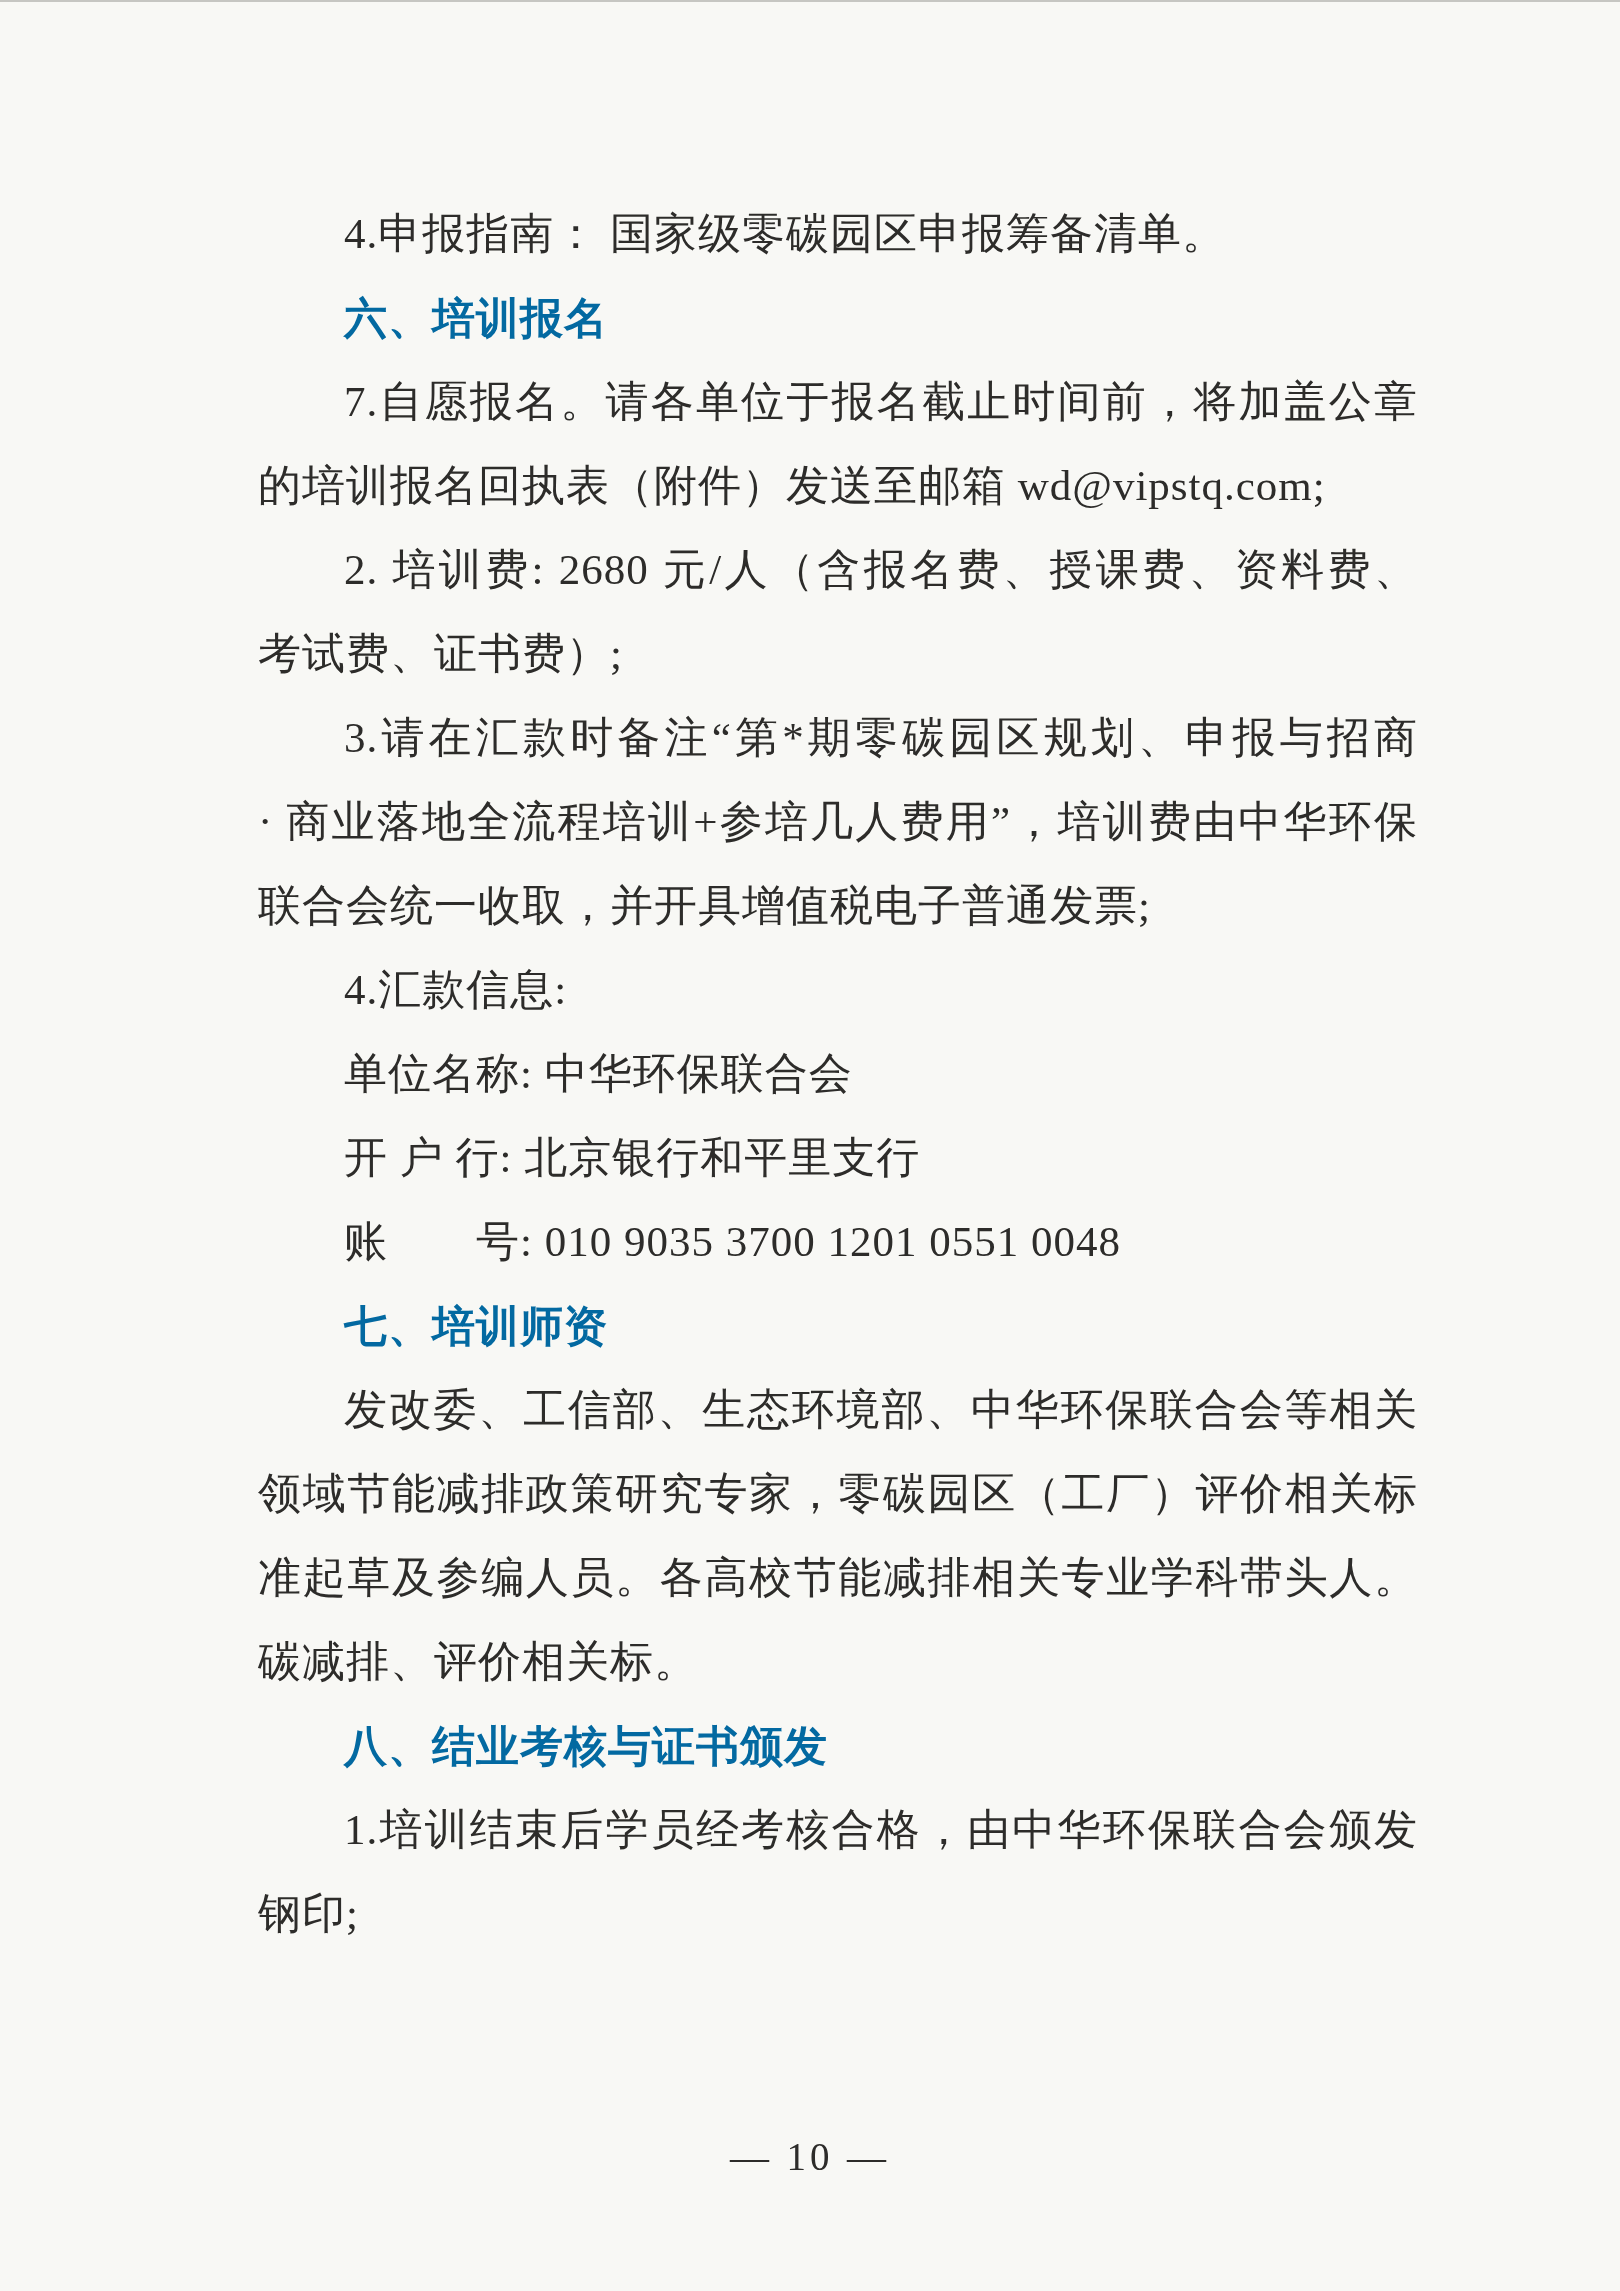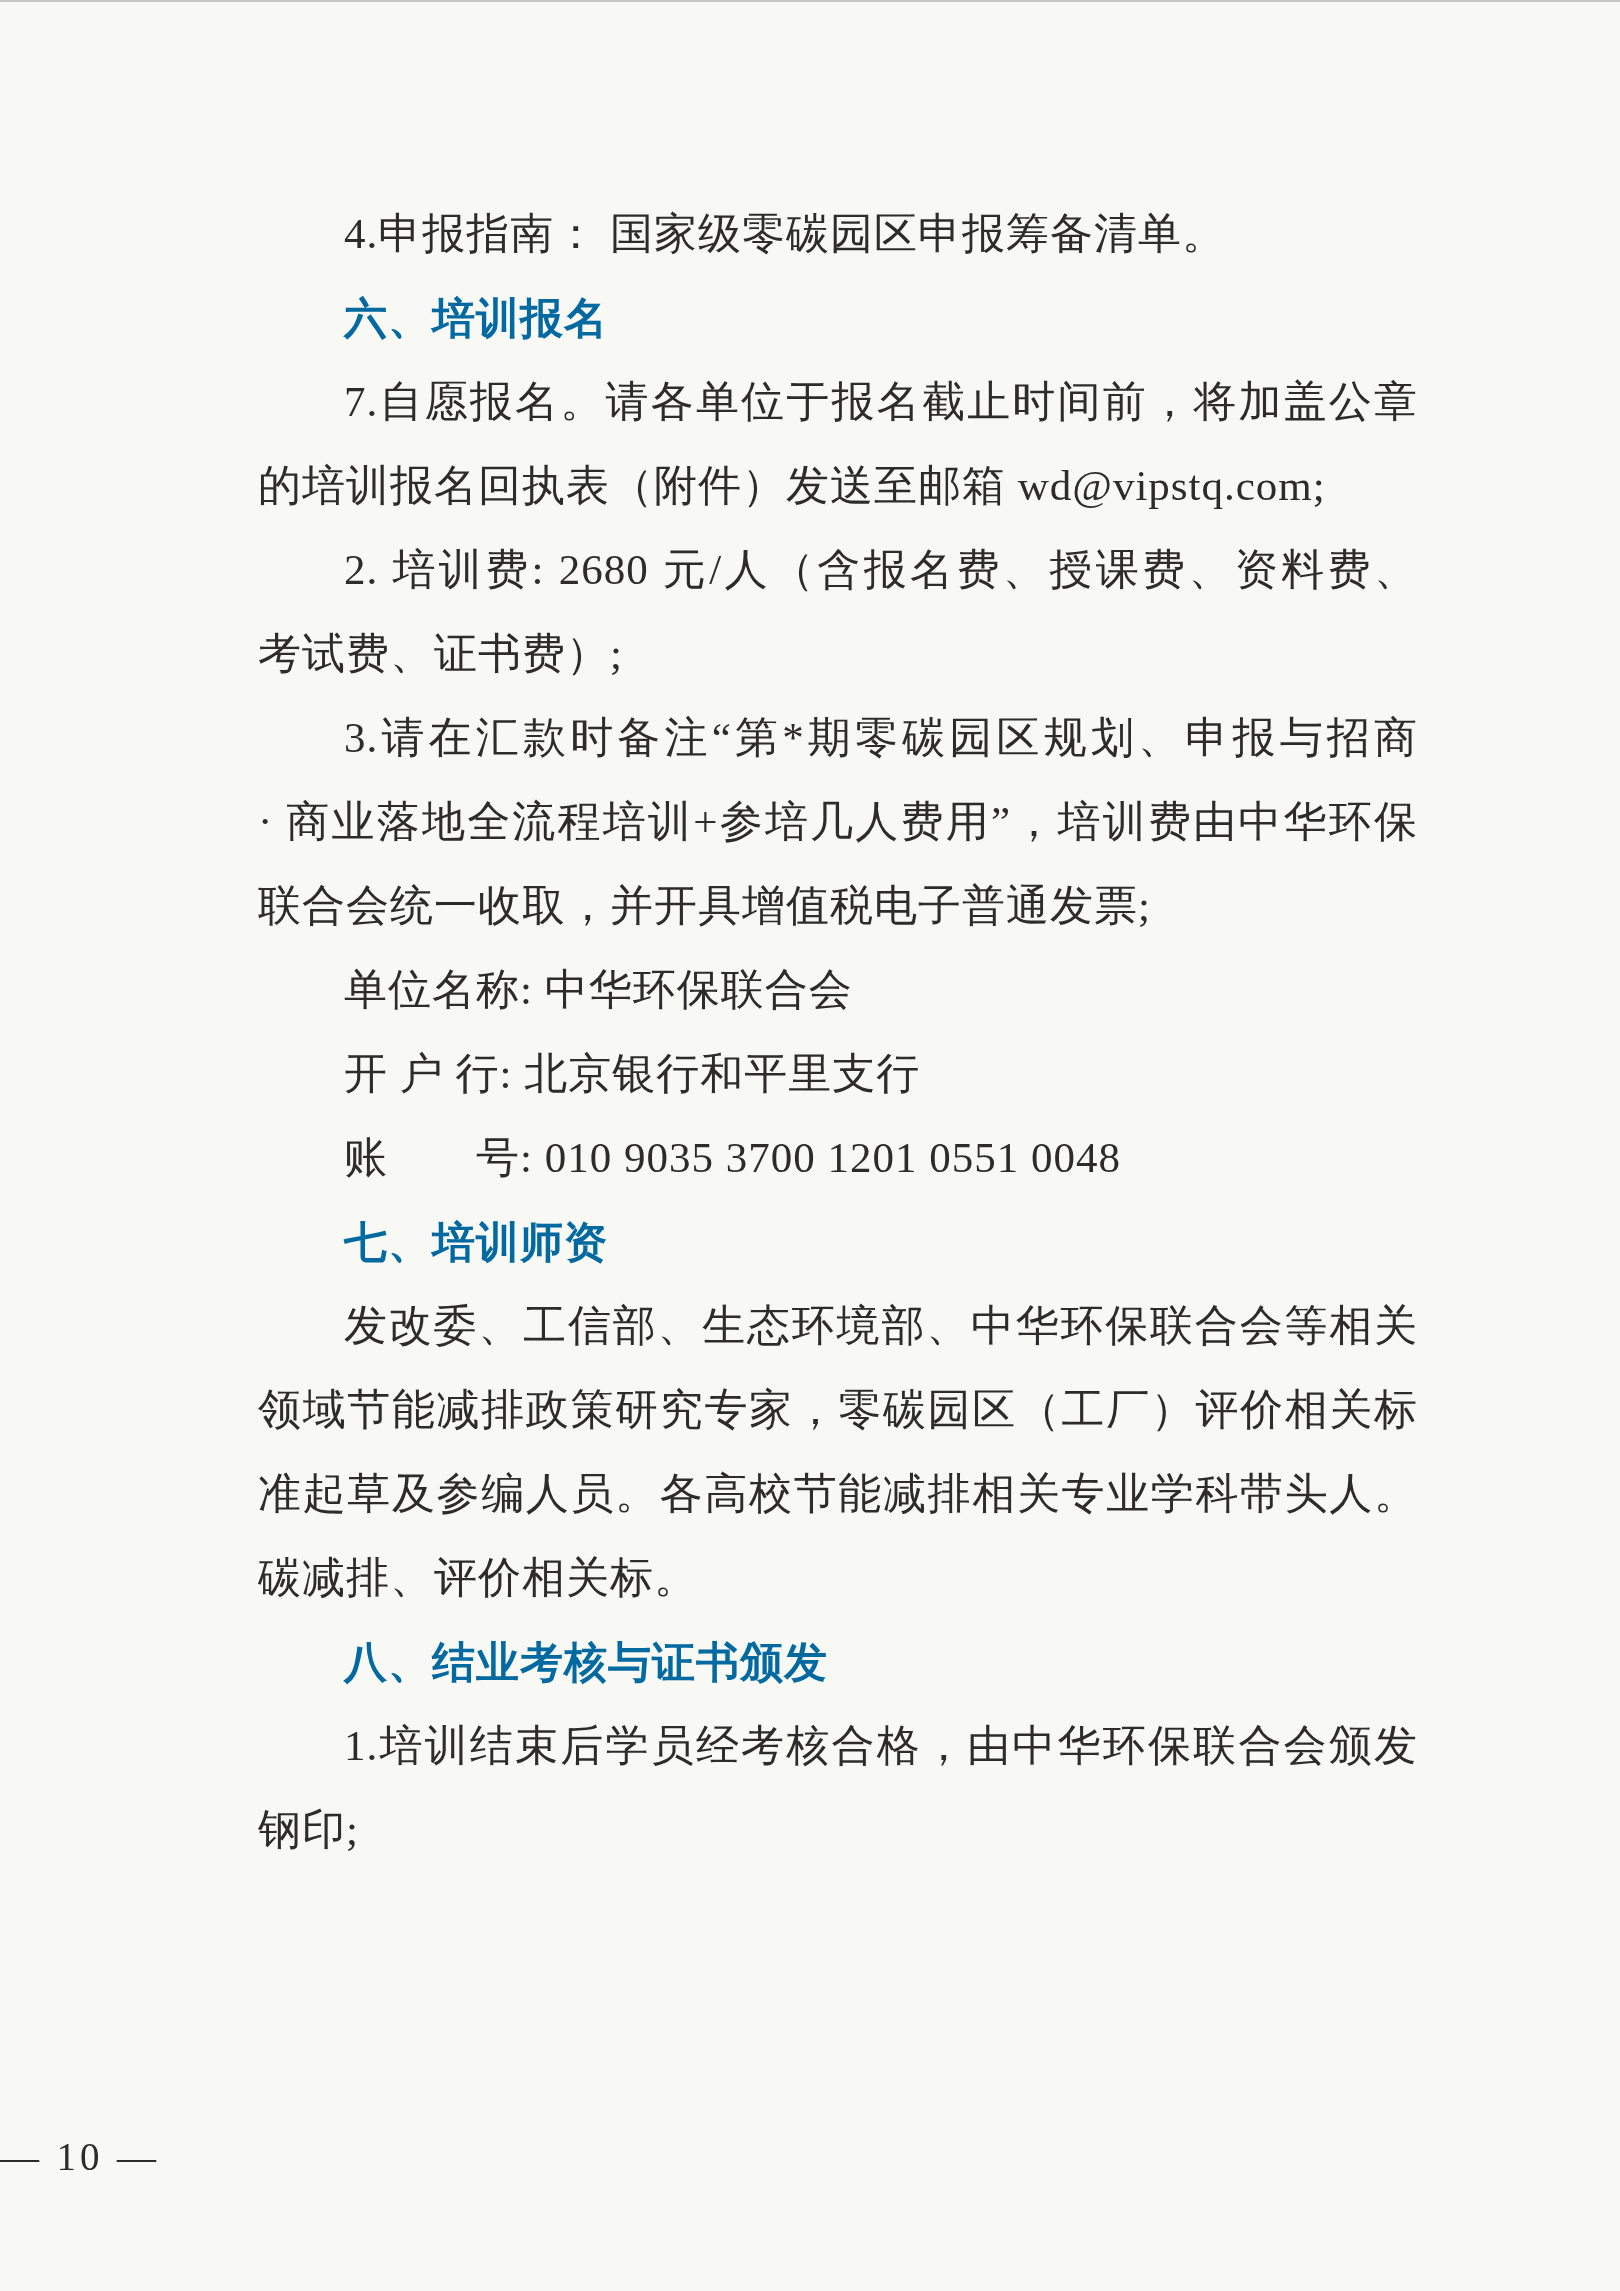--- a/index.html
+++ b/index.html
@@ -43,40 +43,42 @@
     font-weight: 700;
     color: #0369a1;
   }
   .page-number {
     position: absolute;
     top: 2125px;
     left: 0;
     width: 100%;
     height: 63px;
     line-height: 63px;
+    text-align: center;
     font-size: 39px;
     letter-spacing: 3.9px;
     color: #2d2c2a;
   }
 </style>
 </head>
 <body>
 
 <div class="page" style="background: rgb(248, 248, 245); color: rgb(45, 44, 42);">
   <div class="scan-edge"></div>
   <div class="content">
       <div class="line indent">4.申报指南： 国家级零碳园区申报筹备清单。</div>
       <div class="line heading indent">六、培训报名</div>
       <div class="line indent justify">7.自愿报名。请各单位于报名截止时间前，将加盖公章</div>
       <div class="line">的培训报名回执表（附件）发送至邮箱 wd@vipstq.com;</div>
       <div class="line indent justify">2. 培训费: 2680 元/人（含报名费、授课费、资料费、</div>
       <div class="line">考试费、证书费）;</div>
       <div class="line indent justify">3.请在汇款时备注“第*期零碳园区规划、申报与招商</div>
       <div class="line justify">· 商业落地全流程培训+参培几人费用”，培训费由中华环保</div>
       <div class="line">联合会统一收取，并开具增值税电子普通发票;</div>
+      <div class="line indent">4.汇款信息:</div>
       <div class="line indent">单位名称: 中华环保联合会</div>
       <div class="line indent">开 户 行: 北京银行和平里支行</div>
       <div class="line indent">账　　号: 010 9035 3700 1201 0551 0048</div>
       <div class="line heading indent">七、培训师资</div>
       <div class="line indent justify">发改委、工信部、生态环境部、中华环保联合会等相关</div>
       <div class="line justify">领域节能减排政策研究专家，零碳园区（工厂）评价相关标</div>
       <div class="line justify">准起草及参编人员。各高校节能减排相关专业学科带头人。</div>
       <div class="line">碳减排、评价相关标。</div>
       <div class="line heading indent">八、结业考核与证书颁发</div>
       <div class="line indent justify">1.培训结束后学员经考核合格，由中华环保联合会颁发</div>

